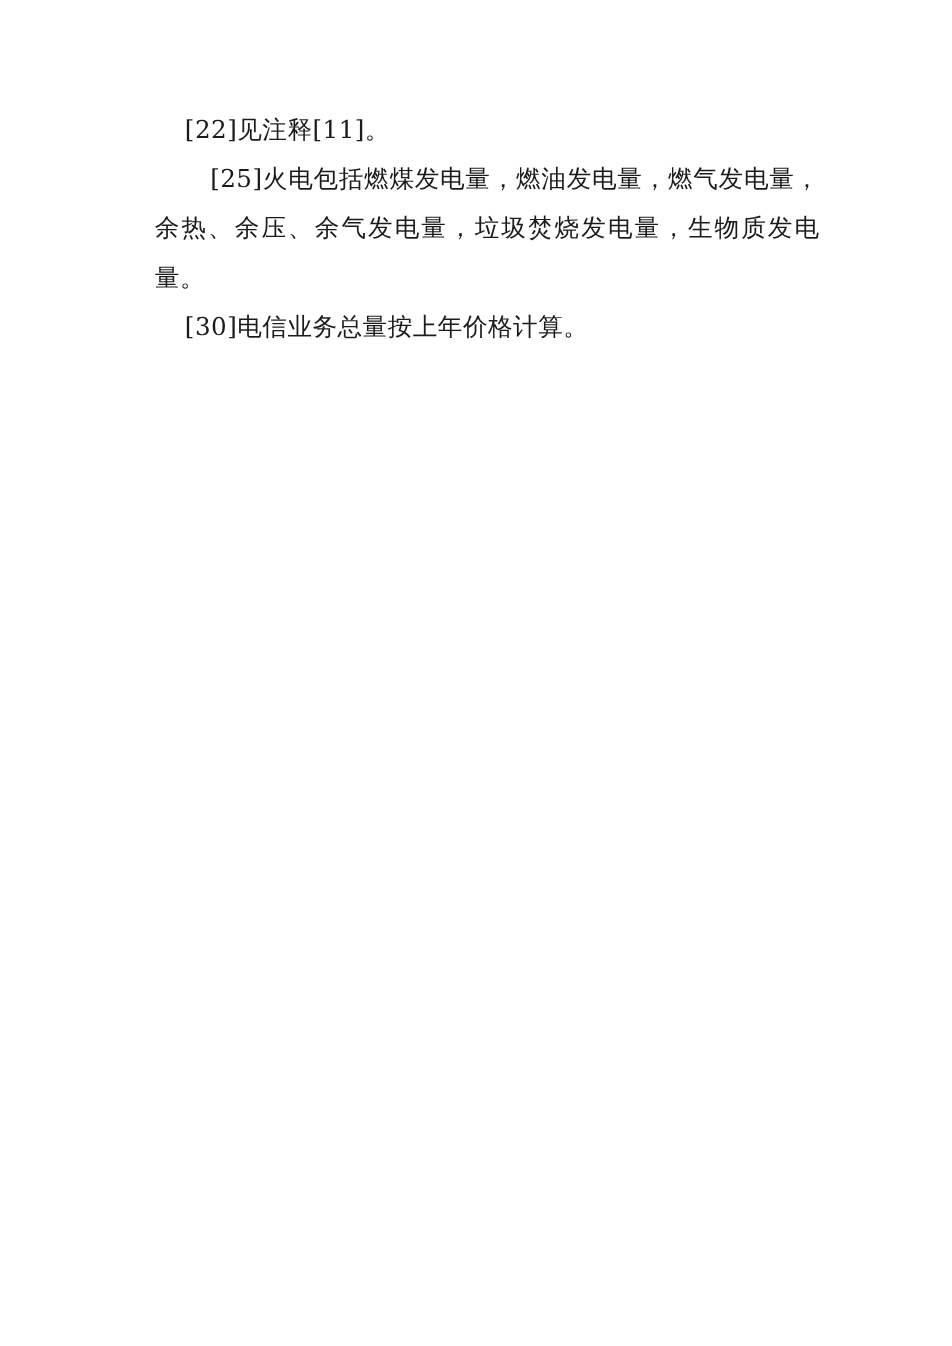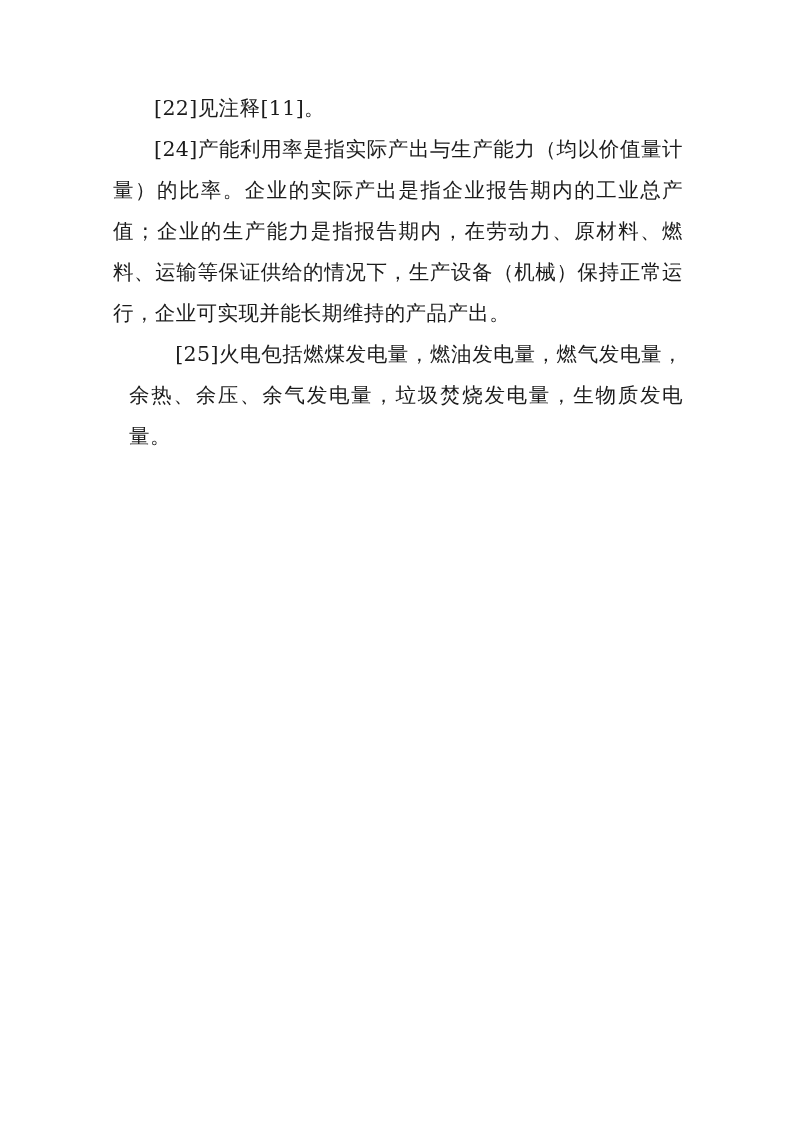--- a/index.html
+++ b/index.html
@@ -39,16 +39,16 @@
     text-indent: 2.25em;
     margin-left: 16px;
   }
 </style>
 </head>
 <body>
 
 <div class="page">
   <div class="content">
     <p class="para">[22]见注释[11]。</p>
-    <p class="para">[24]产能利用率是指实际产出与生产能力（均以价值量计量）的比率。企业的实际产出是指企业报告期内的工业总产值；企业的生产能力是指报告期内，在劳动力、原材料、燃料、运输等保证供给的情况下，生产设备（机械）保持正常运行，企业可实现并能长期维持的产品产出。</p>
     <p class="para lead-space">[25]火电包括燃煤发电量，燃油发电量，燃气发电量，余热、余压、余气发电量，垃圾焚烧发电量，生物质发电量。</p>
+    <p class="para">[30]电信业务总量按上年价格计算。</p>
   </div>
 </div>
 
 </body></html>

